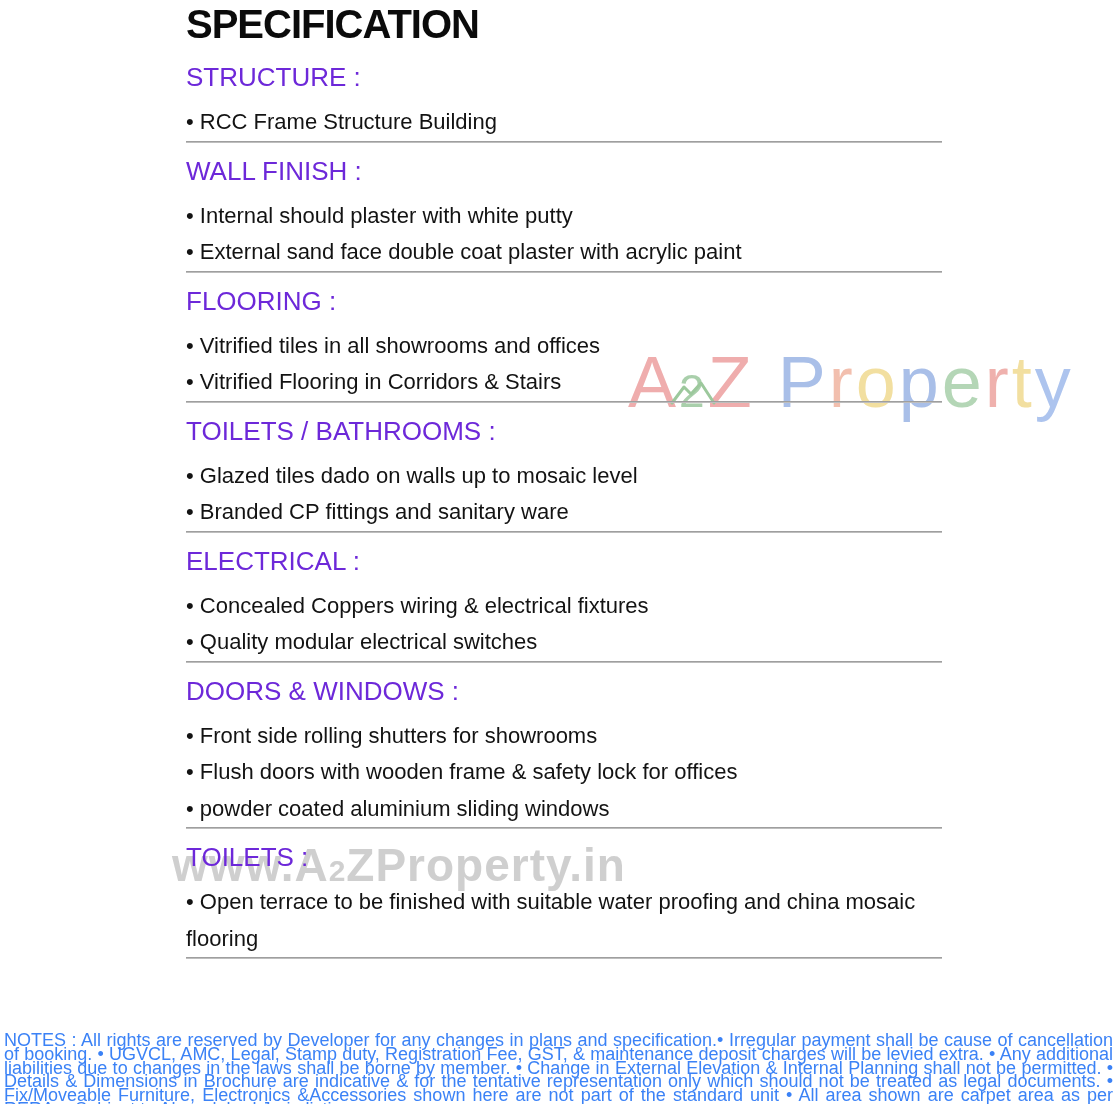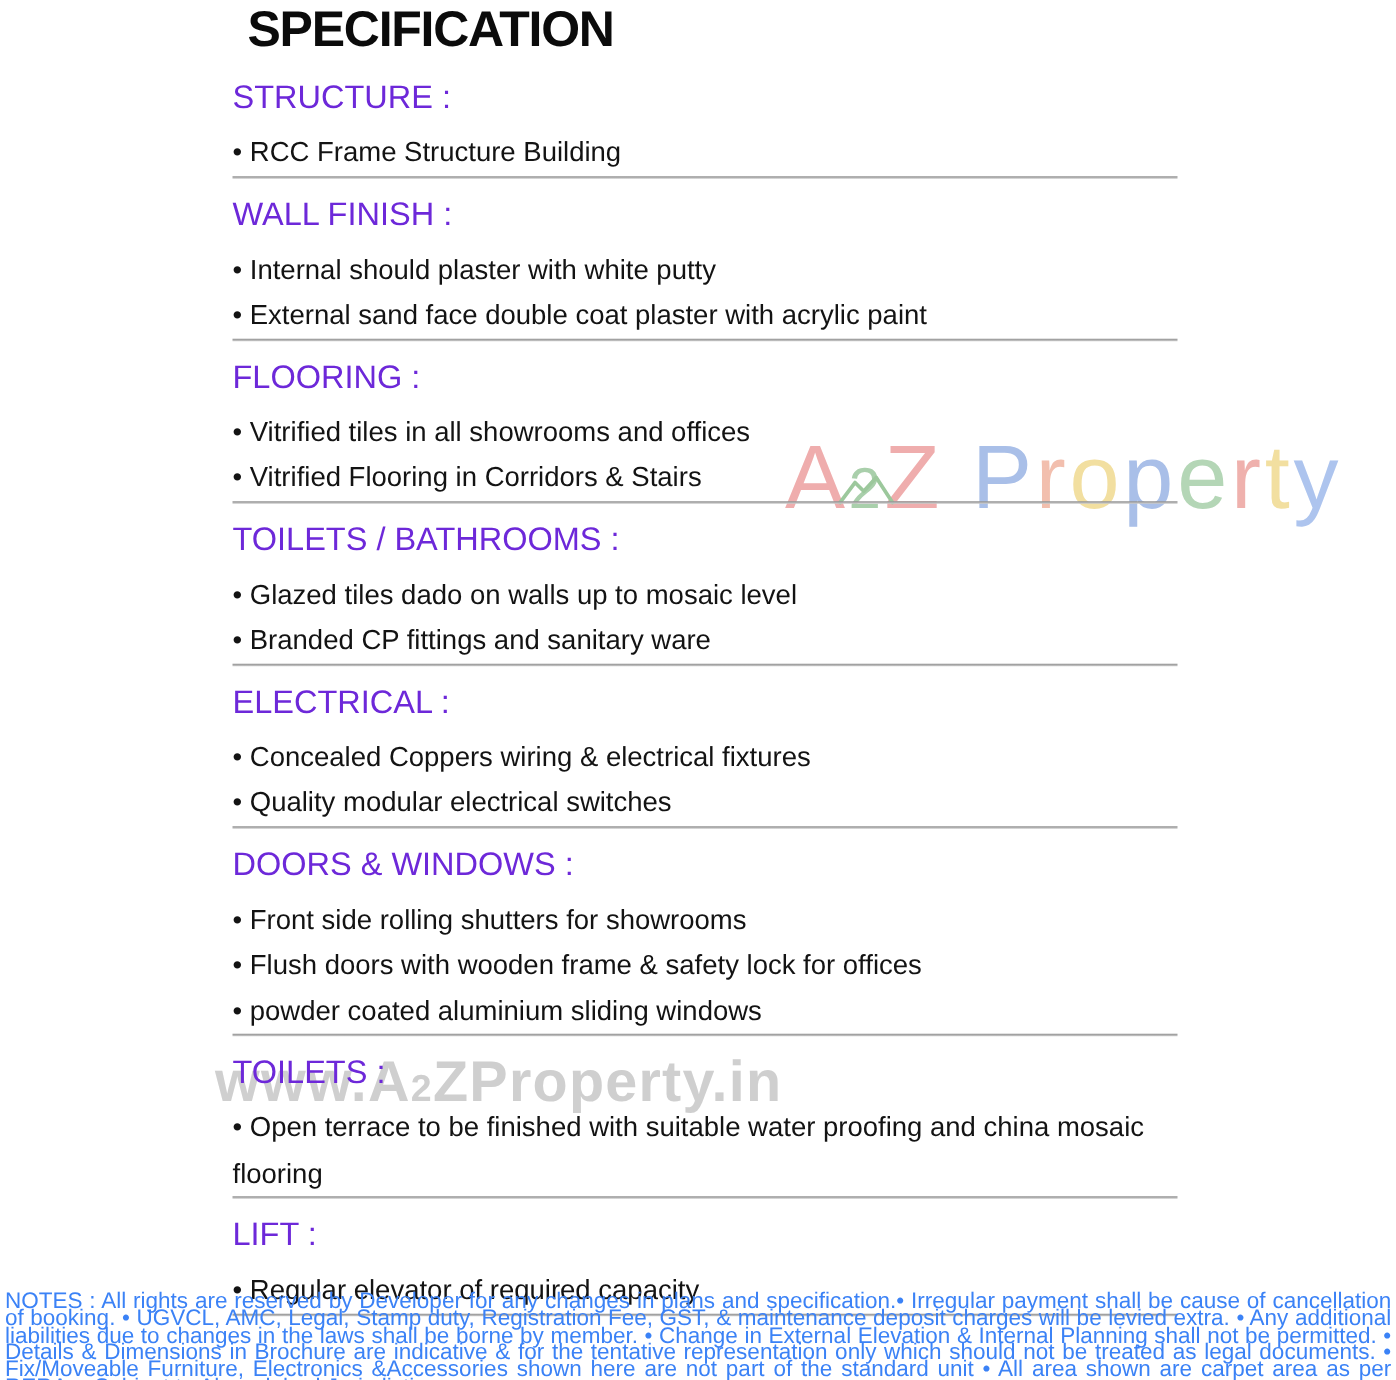--- a/index.html
+++ b/index.html
@@ -51,21 +51,21 @@
 
   
   .content {
     position: absolute;
     left: 186px;
     top: 2px;
     width: 756px;
     z-index: 1;
   }
   .title {
-    margin: 0 0 16px 12px;
+    margin: 0 0 16px 0;
     font-size: 40px;
     font-weight: bold;
     letter-spacing: -1px;
     line-height: 44px;
     color: #0b0b0b;
   }
   .spec-section .heading {
     margin: 13px 0 12px 0;
     font-size: 26px;
     font-weight: 400;
@@ -171,24 +171,17 @@
   </section>
 
   <section class="spec-section">
     <h2 class="heading">TOILETS :</h2>
     <div class="bullets">
             <div class="bullet">• Open terrace to be finished with suitable water proofing and china mosaic flooring</div>
           </div>
     <div class="divider"></div>
   </section>
 
-  <section class="spec-section">
-    <h2 class="heading">LIFT :</h2>
-    <div class="bullets">
-            <div class="bullet">• Regular elevator of required capacity</div>
-          </div>
-    <div class="divider"></div>
-  </section>
 </div>
   </div>
 
   <p class="notes">NOTES : All rights are reserved by Developer for any changes in plans and  specification.• Irregular payment shall be cause of cancellation of booking. • UGVCL, AMC, Legal, Stamp duty, Registration Fee, GST, &amp; maintenance deposit charges will be levied extra. • Any additional liabilities due to changes in the laws shall be borne by member. • Change in External Elevation &amp; Internal Planning shall not be permitted. • Details &amp; Dimensions in Brochure are indicative &amp; for the tentative representation only which should not be treated as legal documents. • Fix/Moveable Furniture, Electronics &amp;Accessories shown here are not part of the standard unit • All area shown are carpet area as per RERA. • Subject to Ahmedabad Jurisdiction.</p>
 </div>
 
 </body></html>

